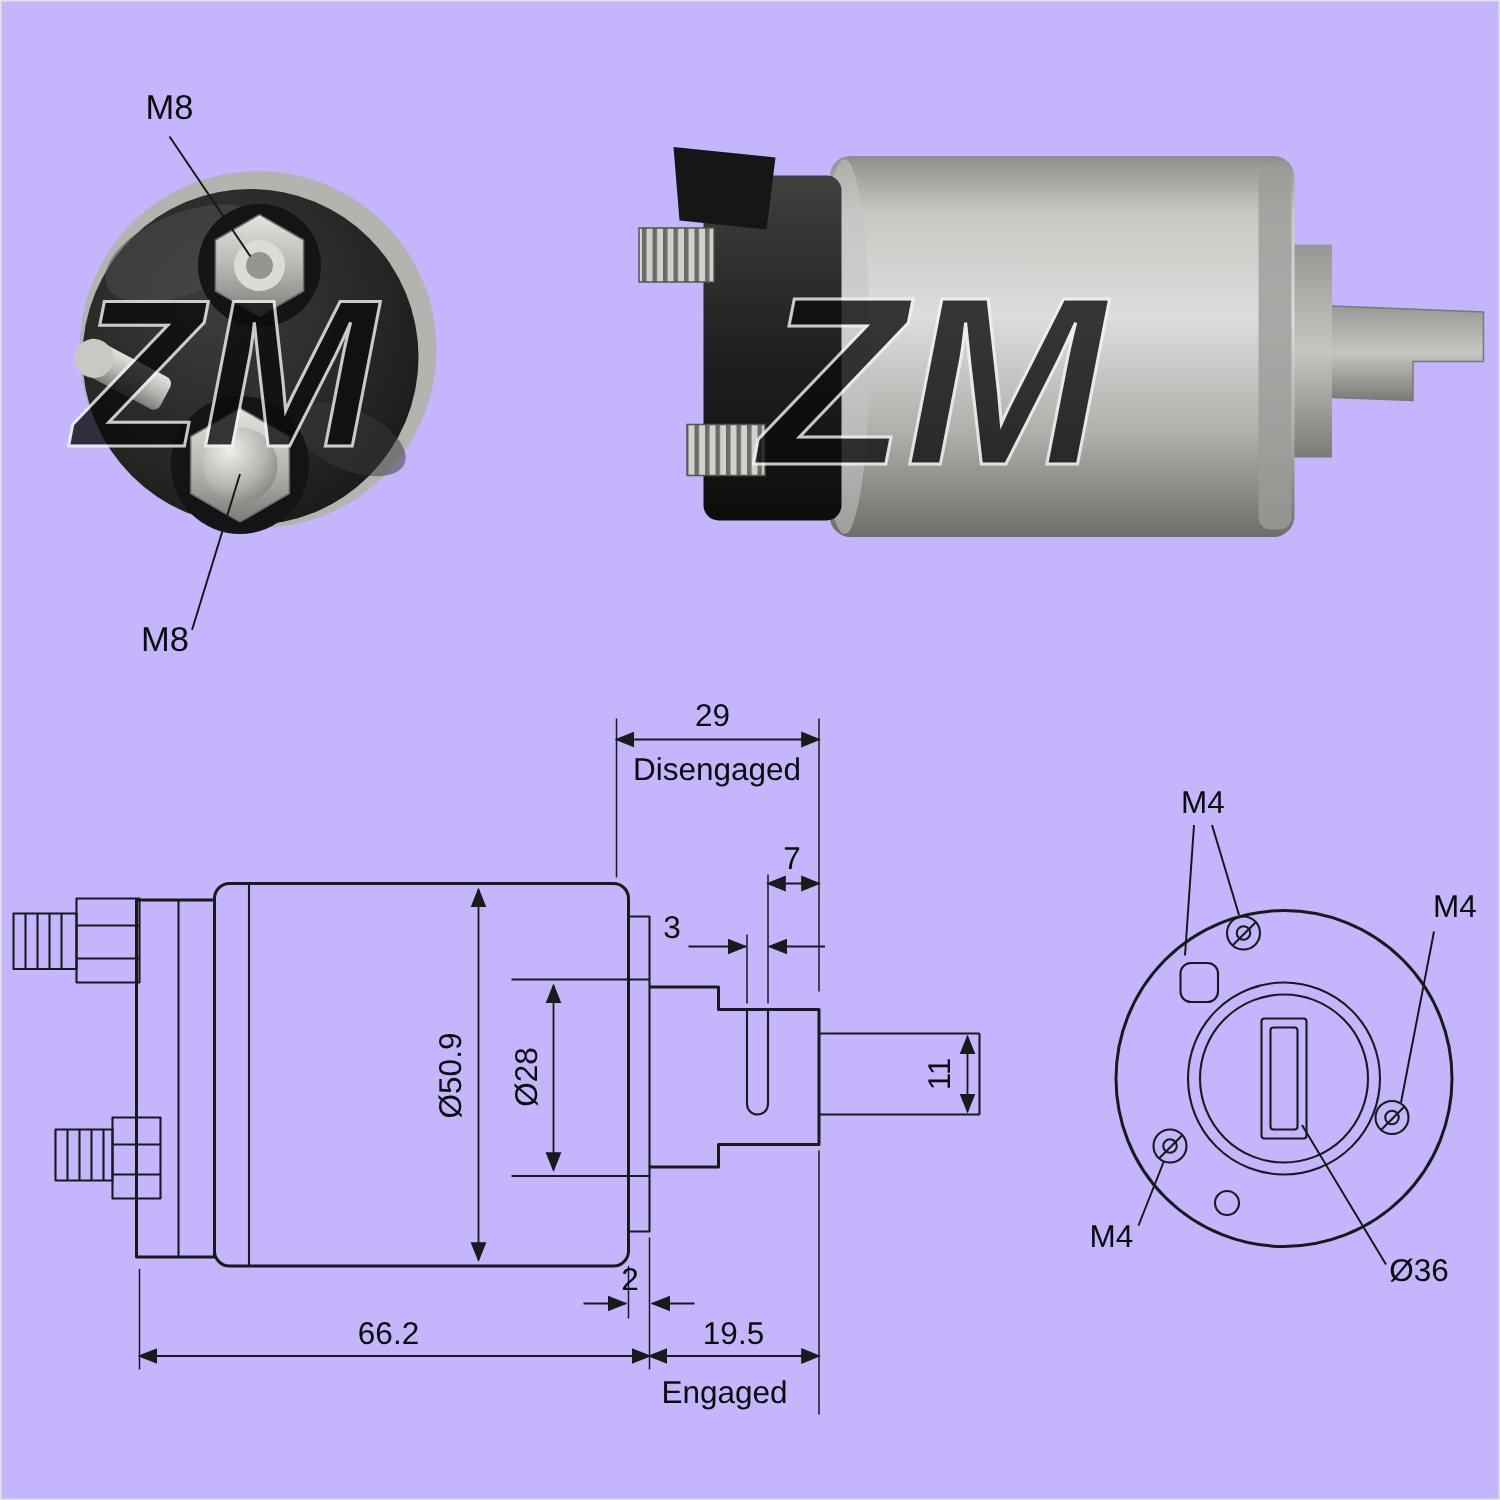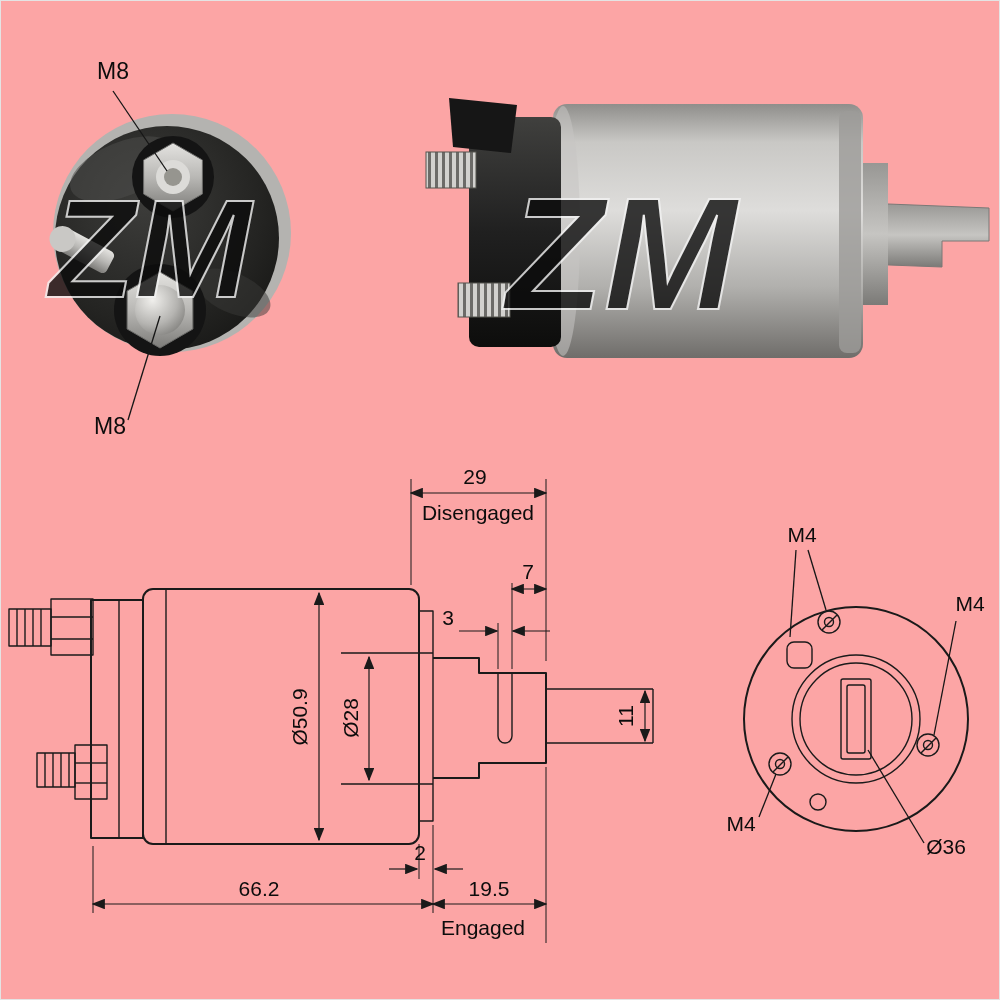--- a/index.html
+++ b/index.html
@@ -1,17 +1,17 @@
 <!DOCTYPE html>
 <html><head>
 <meta charset="utf-8">
 <style>
   html,body{margin:0;padding:0;background:#ffffff;}
   .canvas{
-    position:relative;width:1000px;height:1000px;background:#fca5a5;
+    position:relative;width:1000px;height:1000px;background:#c4b5fd;
     border:1px solid #e4e4e4;box-sizing:border-box;
     font-family:"Liberation Sans",sans-serif;overflow:hidden;
   }
   svg{display:block;}
   text{font-family:"Liberation Sans",sans-serif;fill:#0c0c0c;}
   .t21{font-size:21px;}
   .t23{font-size:23px;}
   .mid{text-anchor:middle;}
   .outline{fill:none;stroke:#1a1a1a;stroke-width:2;stroke-linejoin:round;}
   .thin{fill:none;stroke:#1a1a1a;stroke-width:1.4;stroke-linejoin:round;}

